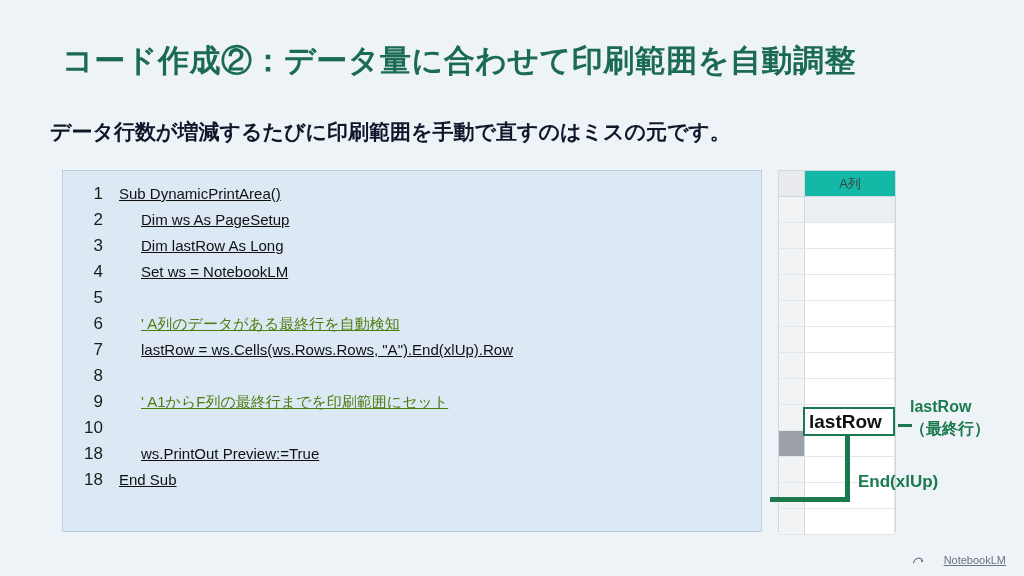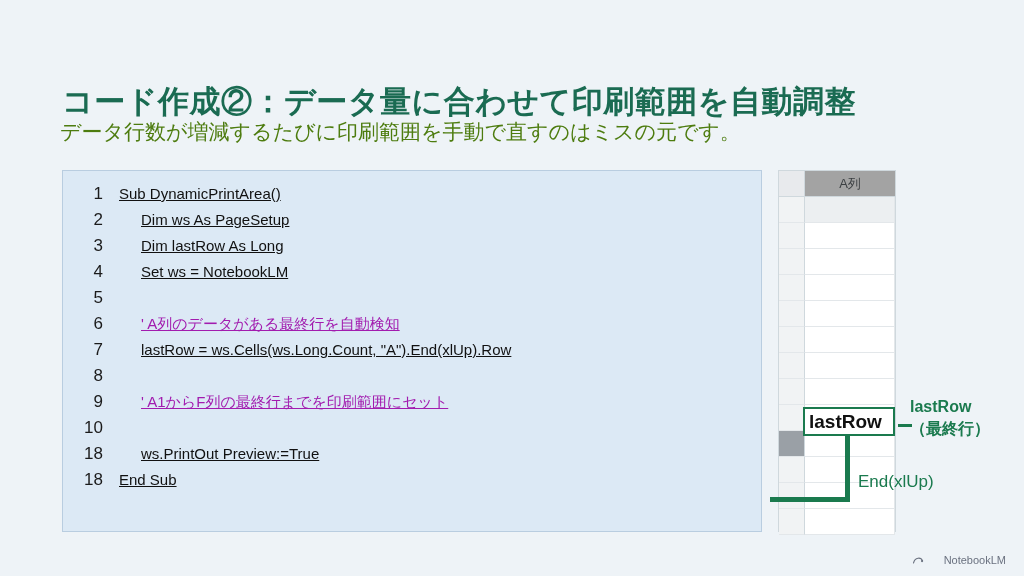--- a/index.html
+++ b/index.html
@@ -21,29 +21,28 @@
   }
   .title {
     position: absolute;
     left: 62px;
     top: 40px;
     font-size: 31px;
     font-weight: bold;
     color: #1a6b52;
     letter-spacing: 0.5px;
     white-space: nowrap;
-    margin-top: 41px;
   }
   .subtitle {
     position: absolute;
-    left: 60px;
+    left: 50px;
     top: 118px;
     font-size: 21px;
-    font-weight: normal;
-    color: #4d7c0f;
+    font-weight: bold;
+    color: #0f172a;
     white-space: nowrap;
   }
   
   .code-box {
     position: absolute;
     left: 62px;
     top: 170px;
     width: 700px;
     height: 362px;
     background: #dce9f5;
@@ -75,40 +74,40 @@
   }
   .code-text {
     font-size: 15px;
     color: #111111;
     font-family: "Liberation Sans", sans-serif;
     white-space: pre;
     font-weight: 500;
     text-decoration: underline;
   }
   .code-text.comment {
-    color: #a21caf;
+    color: #4d7c0f;
   }
   
   .sheet {
     position: absolute;
     left: 778px;
     top: 170px;
     width: 118px;
     height: 362px;
     background: #ffffff;
     border: 1px solid #cfd8dd;
     box-sizing: border-box;
   }
   .sheet-header {
     position: absolute;
     left: 0;
     top: 0;
     width: 100%;
     height: 26px;
-    background: #a3a3a3;
+    background: #14b8a6;
     border-bottom: 1px solid #cfd8dd;
     box-sizing: border-box;
     display: flex;
   }
   .corner-cell {
     width: 26px;
     height: 100%;
     border-right: 1px solid #cfd8dd;
     background: #e8eaed;
     box-sizing: border-box;
@@ -177,21 +176,21 @@
     font-weight: bold;
     color: #1a7a4e;
     line-height: 22px;
     white-space: nowrap;
   }
   .ann-endxlup {
     position: absolute;
     left: 858px;
     top: 472px;
     font-size: 17px;
-    font-weight: normal;
+    font-weight: bold;
     color: #1a7a4e;
     white-space: nowrap;
   }
   .arrow-h {
     position: absolute;
     left: 770px;
     top: 497px;
     width: 80px;
     height: 5px;
     background: #1a7a4e;
@@ -225,20 +224,21 @@
   
   .footer {
     position: absolute;
     right: 18px;
     bottom: 10px;
     display: flex;
     align-items: flex-start;
     gap: 20px;
     color: #6b7280;
     font-size: 11px;
+    text-decoration: underline;
   }
   .footer-icon {
     display: inline-block;
     width: 12px;
     height: 12px;
   }
 </style>
 </head>
 <body>
 
@@ -269,21 +269,21 @@
       <div class="code-line">
         <span class="ln">5</span>
         <span class="code-text" style="padding-left:22px;"></span>
       </div>
       <div class="code-line">
         <span class="ln">6</span>
         <span class="code-text comment" style="padding-left:22px;">' A列のデータがある最終行を自動検知</span>
       </div>
       <div class="code-line">
         <span class="ln">7</span>
-        <span class="code-text" style="padding-left:22px;">lastRow = ws.Cells(ws.Long.Count, "A").End(xlUp).Row</span>
+        <span class="code-text" style="padding-left:22px;">lastRow = ws.Cells(ws.Rows.Rows, "A").End(xlUp).Row</span>
       </div>
       <div class="code-line">
         <span class="ln">8</span>
         <span class="code-text" style="padding-left:22px;"></span>
       </div>
       <div class="code-line">
         <span class="ln">9</span>
         <span class="code-text comment" style="padding-left:22px;">' A1からF列の最終行までを印刷範囲にセット</span>
       </div>
       <div class="code-line">

